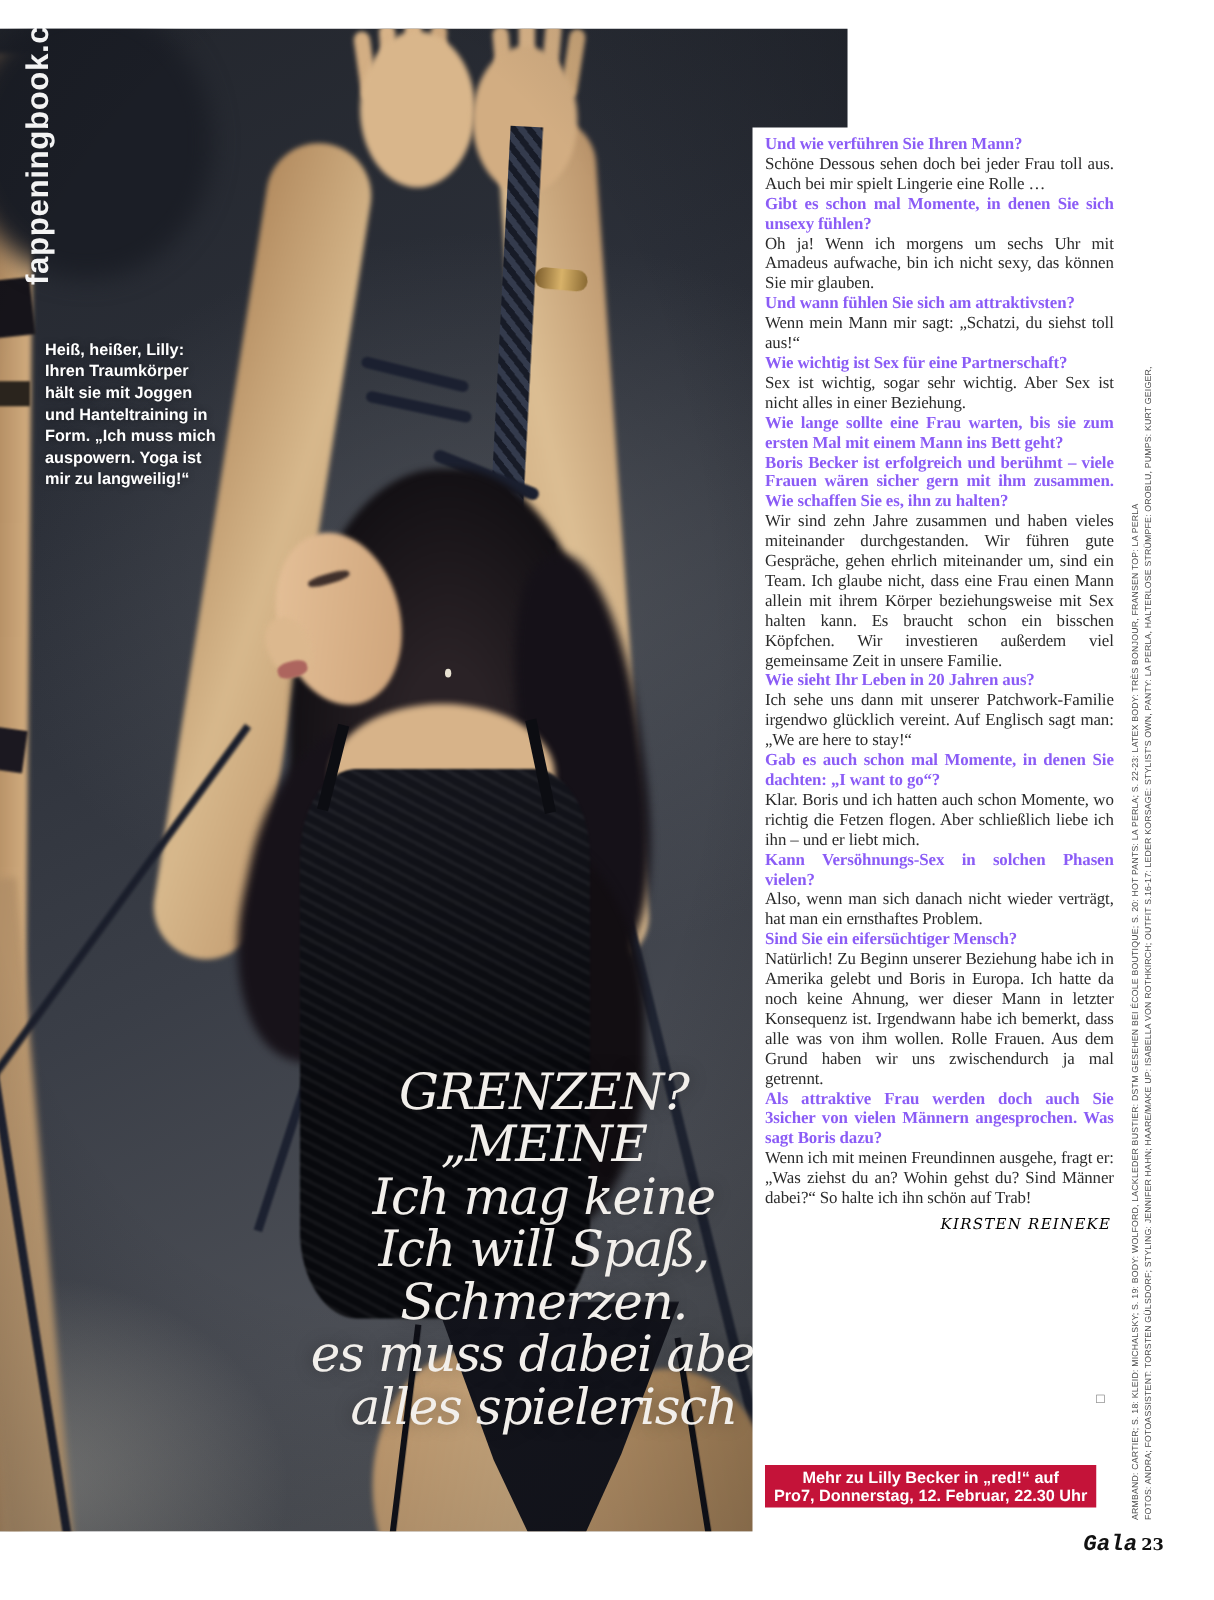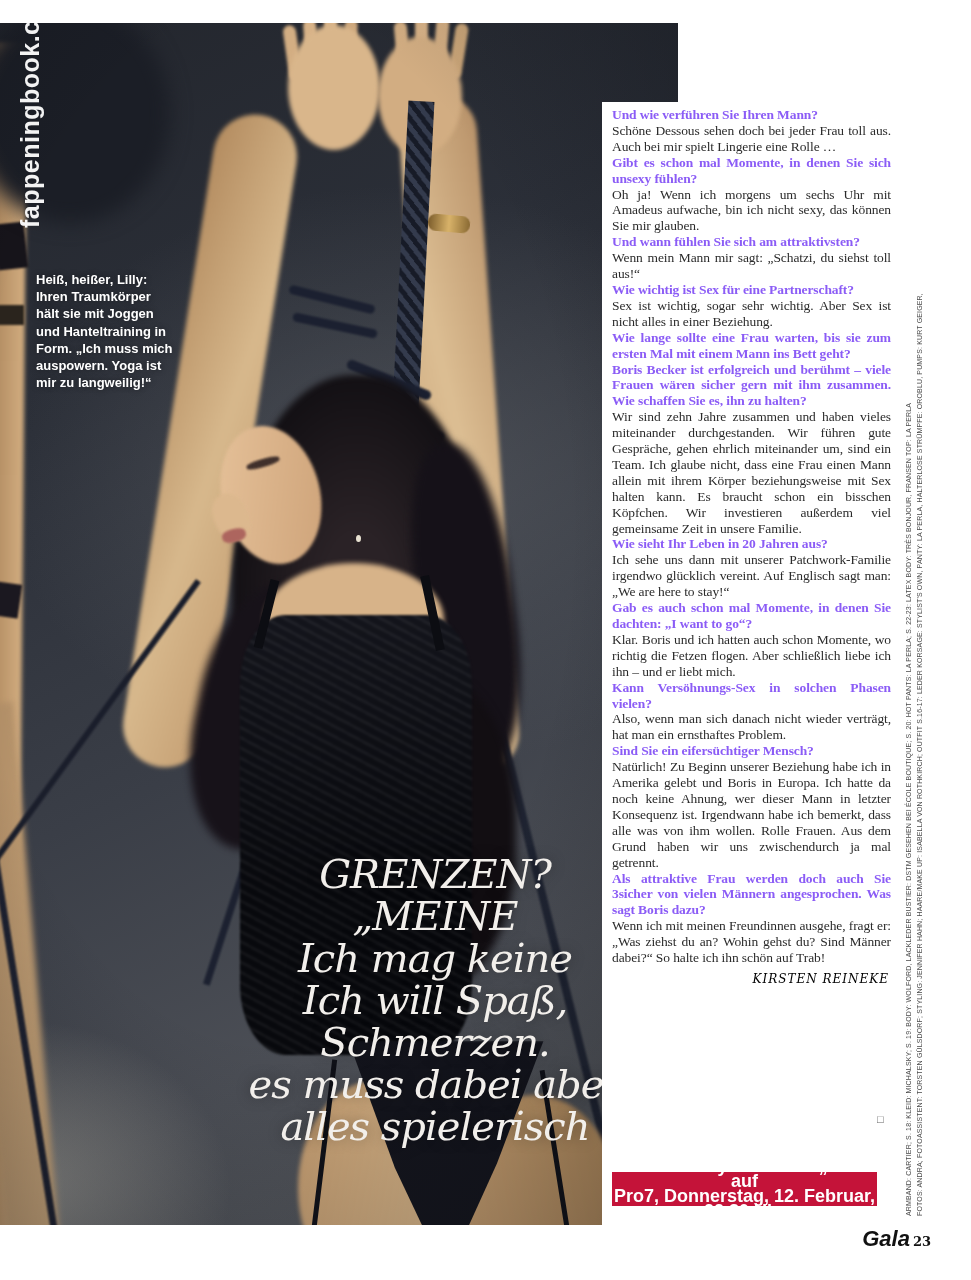--- a/index.html
+++ b/index.html
@@ -35,32 +35,32 @@
   .textcol{position:absolute;left:612px;top:107px;width:279px;
     font-family:"Liberation Serif","DejaVu Serif",serif;font-size:13.5px;line-height:15.9px;
     color:#2b2b2b;text-align:justify;letter-spacing:-.1px;}
   .textcol .q{font-weight:700;color:#8b5cf6;}
   .byline{font-style:italic;text-align:right;letter-spacing:1px;font-size:12px;
     color:#000000;margin-top:6px;padding-right:2px;font-family:"DejaVu Serif",serif;}
   .endmark{position:absolute;left:877px;top:1114px;font-size:11px;color:#666;line-height:11px;}
 
   
   .promo{position:absolute;left:612px;top:1172px;width:265px;height:34px;background:#c41339;
-    color:#fff;font-weight:700;font-size:18px;line-height:15px;text-align:center;
+    color:#fff;font-weight:700;font-size:13px;line-height:15px;text-align:center;
     display:flex;flex-direction:column;justify-content:center;}
 
   
   .credits-line{position:absolute;transform-origin:0 0;transform:rotate(-90deg);
     white-space:nowrap;font-size:7px;letter-spacing:.15px;color:#4a4a4a;}
   .credits-1{left:916px;top:1216px;}
   .credits-2{left:905px;top:1216px;}
 
   
   .footer{position:absolute;right:40px;top:1226px;color:#111;}
-  .footer .gala{font-family:Liberation Sans, sans-serif;font-style:italic;font-weight:700;font-size:22px;}
+  .footer .gala{font-family:Liberation Mono, monospace;font-style:italic;font-weight:700;font-size:18px;}
   .footer .pagenum{font-family:"DejaVu Serif",serif;font-size:13px;font-weight:700;margin-left:3px;}
 </style>
 </head>
 <body>
 
 <div class="page">
 
   <div class="photo">
 
     <div class="s" style="left:-8px;top:20px;width:30px;height:1210px;background:linear-gradient(90deg,#b08a60,#d2ad80);filter:blur(2px);transform:rotate(.5deg);"></div>

